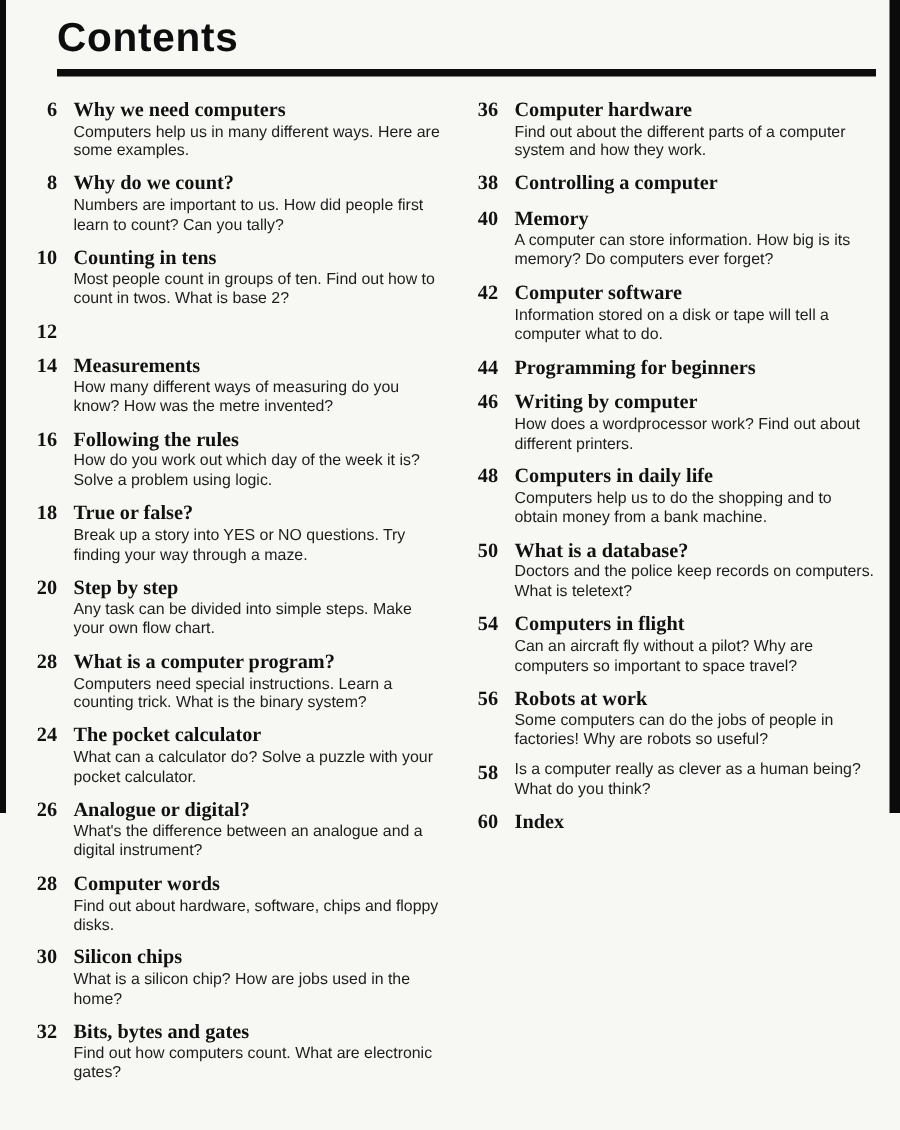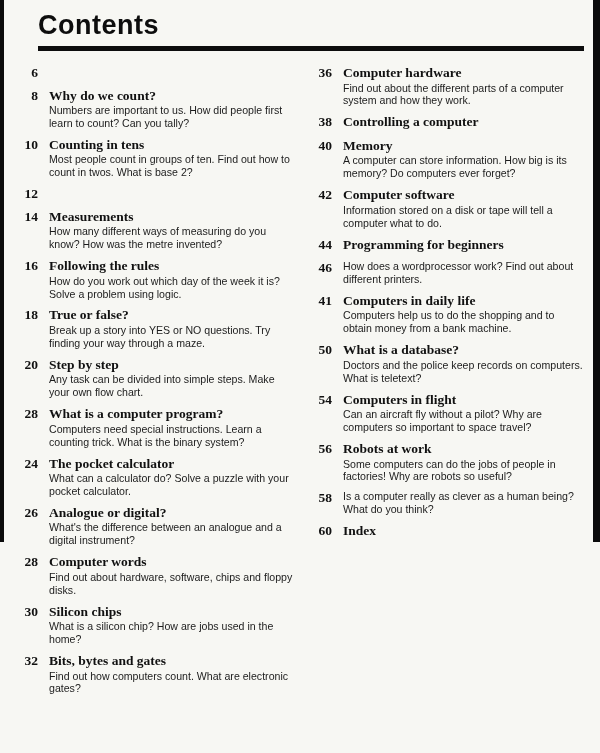--- a/index.html
+++ b/index.html
@@ -91,20 +91,24 @@
   <div class="scan-edge left"></div>
   <div class="scan-edge right"></div>
 
   <h1 class="contents-title">Contents</h1>
   <div class="title-rule"></div>
 
   <div class="columns">
     <div class="col left" id="col-left">
         <div class="entry">
           <span class="num">6</span>
+          <div class="txt">
+            <div class="entry-title">Why we need computers</div>
+            <div class="entry-desc">Computers help us in many different ways. Here are some examples.</div>
+          </div>
         </div>
         <div class="entry">
           <span class="num">8</span>
           <div class="txt">
             <div class="entry-title">Why do we count?</div>
             <div class="entry-desc">Numbers are important to us. How did people first learn to count? Can you tally?</div>
           </div>
         </div>
         <div class="entry">
           <span class="num">10</span>
@@ -217,25 +221,26 @@
         </div>
         <div class="entry">
           <span class="num">44</span>
           <div class="txt">
             <div class="entry-title">Programming for beginners</div>
           </div>
         </div>
         <div class="entry">
           <span class="num">46</span>
           <div class="txt">
+            <div class="entry-title">Writing by computer</div>
             <div class="entry-desc">How does a wordprocessor work? Find out about different printers.</div>
           </div>
         </div>
         <div class="entry">
-          <span class="num">41</span>
+          <span class="num">48</span>
           <div class="txt">
             <div class="entry-title">Computers in daily life</div>
             <div class="entry-desc">Computers help us to do the shopping and to obtain money from a bank machine.</div>
           </div>
         </div>
         <div class="entry">
           <span class="num">50</span>
           <div class="txt">
             <div class="entry-title">What is a database?</div>
             <div class="entry-desc">Doctors and the police keep records on computers. What is teletext?</div>

